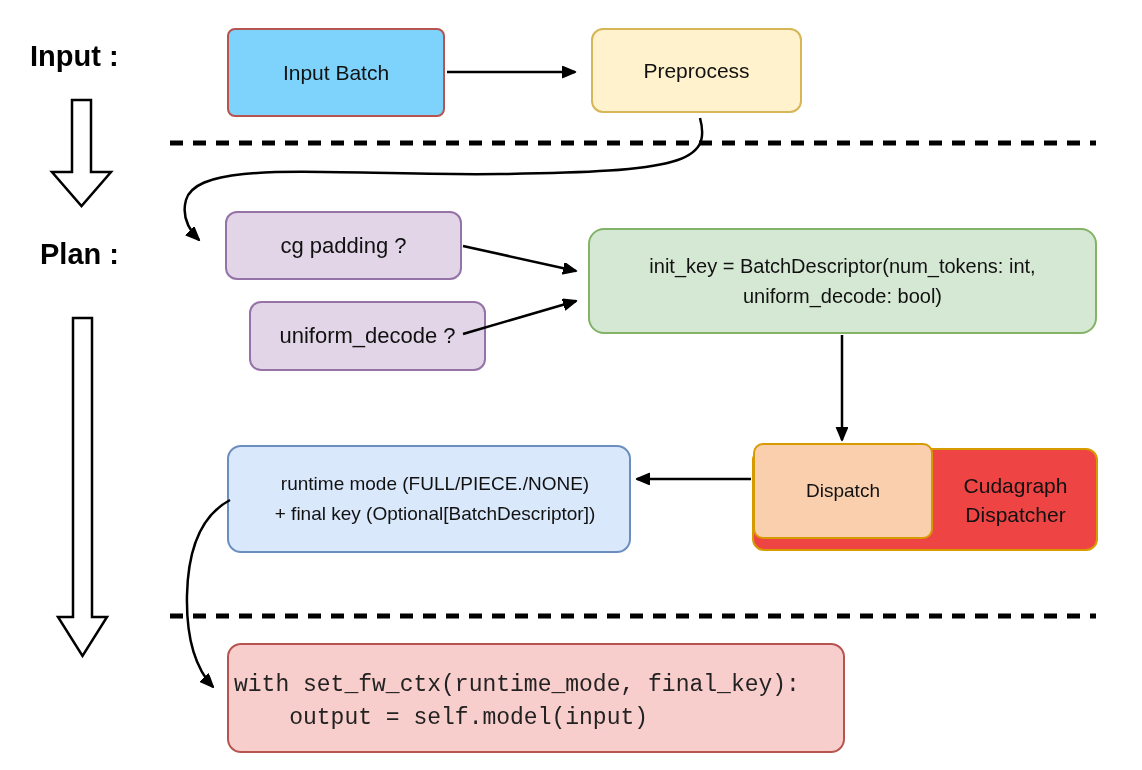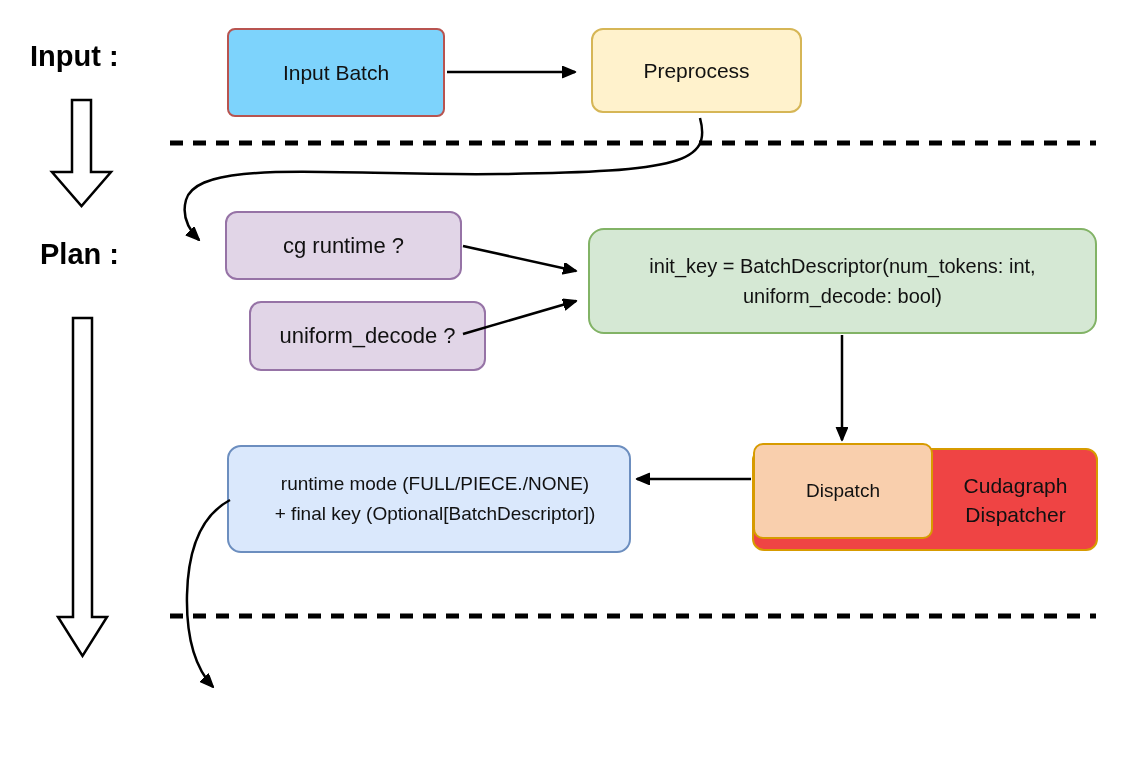--- a/index.html
+++ b/index.html
@@ -106,21 +106,21 @@
 
   <div class="node" id="node-input-batch">
     <span class="line">Input Batch</span>
   </div>
 
   <div class="node" id="node-preprocess">
     <span class="line">Preprocess</span>
   </div>
 
   <div class="node" id="node-cg-padding">
-    <span class="line">cg runtime ?</span>
+    <span class="line">cg padding ?</span>
   </div>
 
   <div class="node" id="node-uniform-decode">
     <span class="line">uniform_decode ?</span>
   </div>
 
   <div class="node" id="node-init-key">
     <span class="line">init_key = BatchDescriptor(num_tokens: int,</span>
     <span class="line">uniform_decode: bool)</span>
   </div>
@@ -132,20 +132,24 @@
 
   <div class="node" id="node-cudagraph-dispatcher">
     <span class="line">Cudagraph</span>
     <span class="line">Dispatcher</span>
   </div>
 
   <div class="node" id="node-dispatch">
     <span class="line">Dispatch</span>
   </div>
 
+  <div class="node" id="node-execute-code">
+    <span class="line">with set_fw_ctx(runtime_mode, final_key):</span>
+    <span class="line">    output = self.model(input)</span>
+  </div>
 
   <svg id="connector-layer" viewBox="0 0 1142 770" xmlns="http://www.w3.org/2000/svg">
     <defs>
       <marker id="ah" markerUnits="userSpaceOnUse" markerWidth="16" markerHeight="13" refX="13" refY="6" orient="auto">
         <path d="M0.5,0.5 L13.5,6 L0.5,11.5 Z" fill="#000" stroke="#000" stroke-width="1.5" stroke-linejoin="round"></path>
       </marker>
     </defs>
 
     <line x1="170" y1="143" x2="1096" y2="143" stroke="#000" stroke-width="5" stroke-dasharray="13 10"></line>
 

